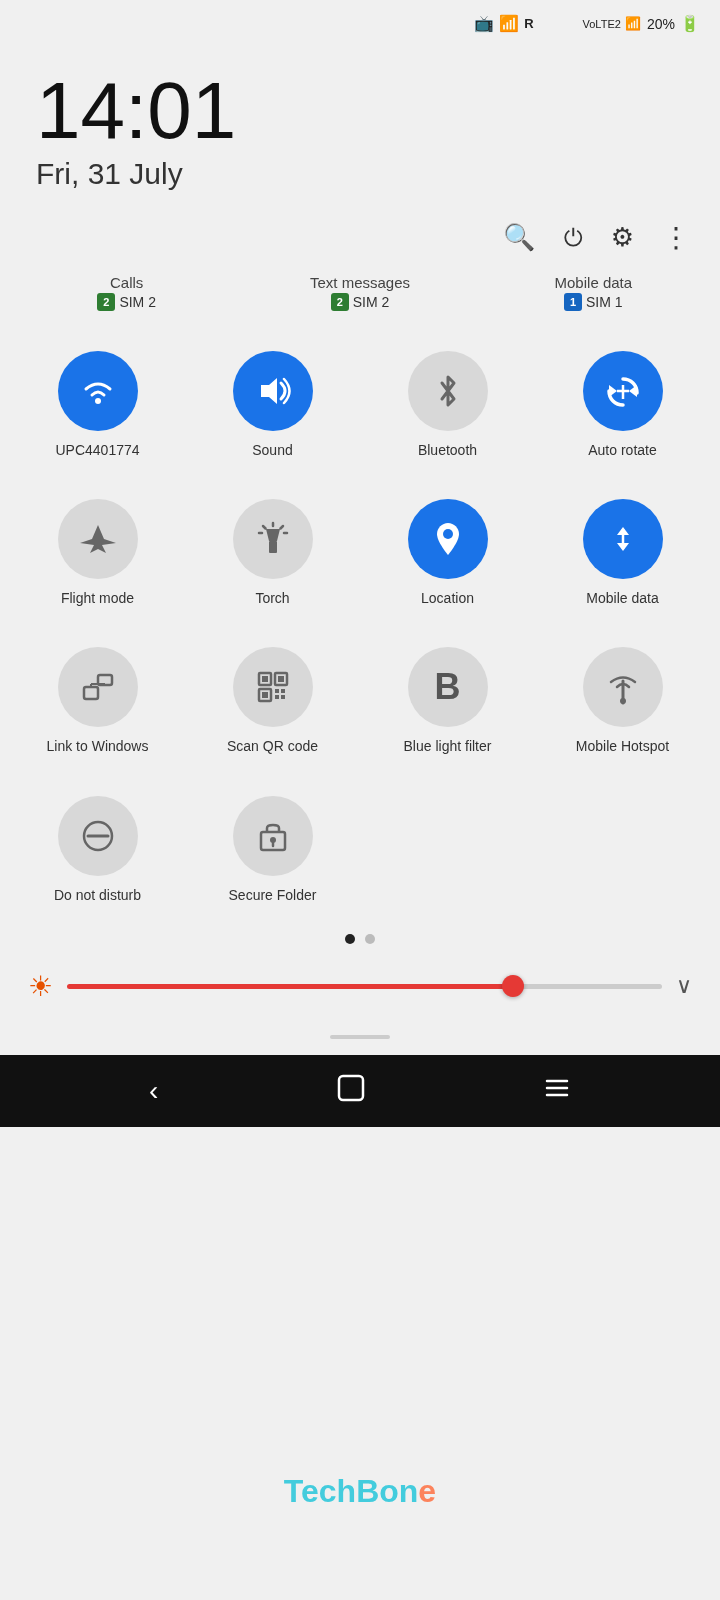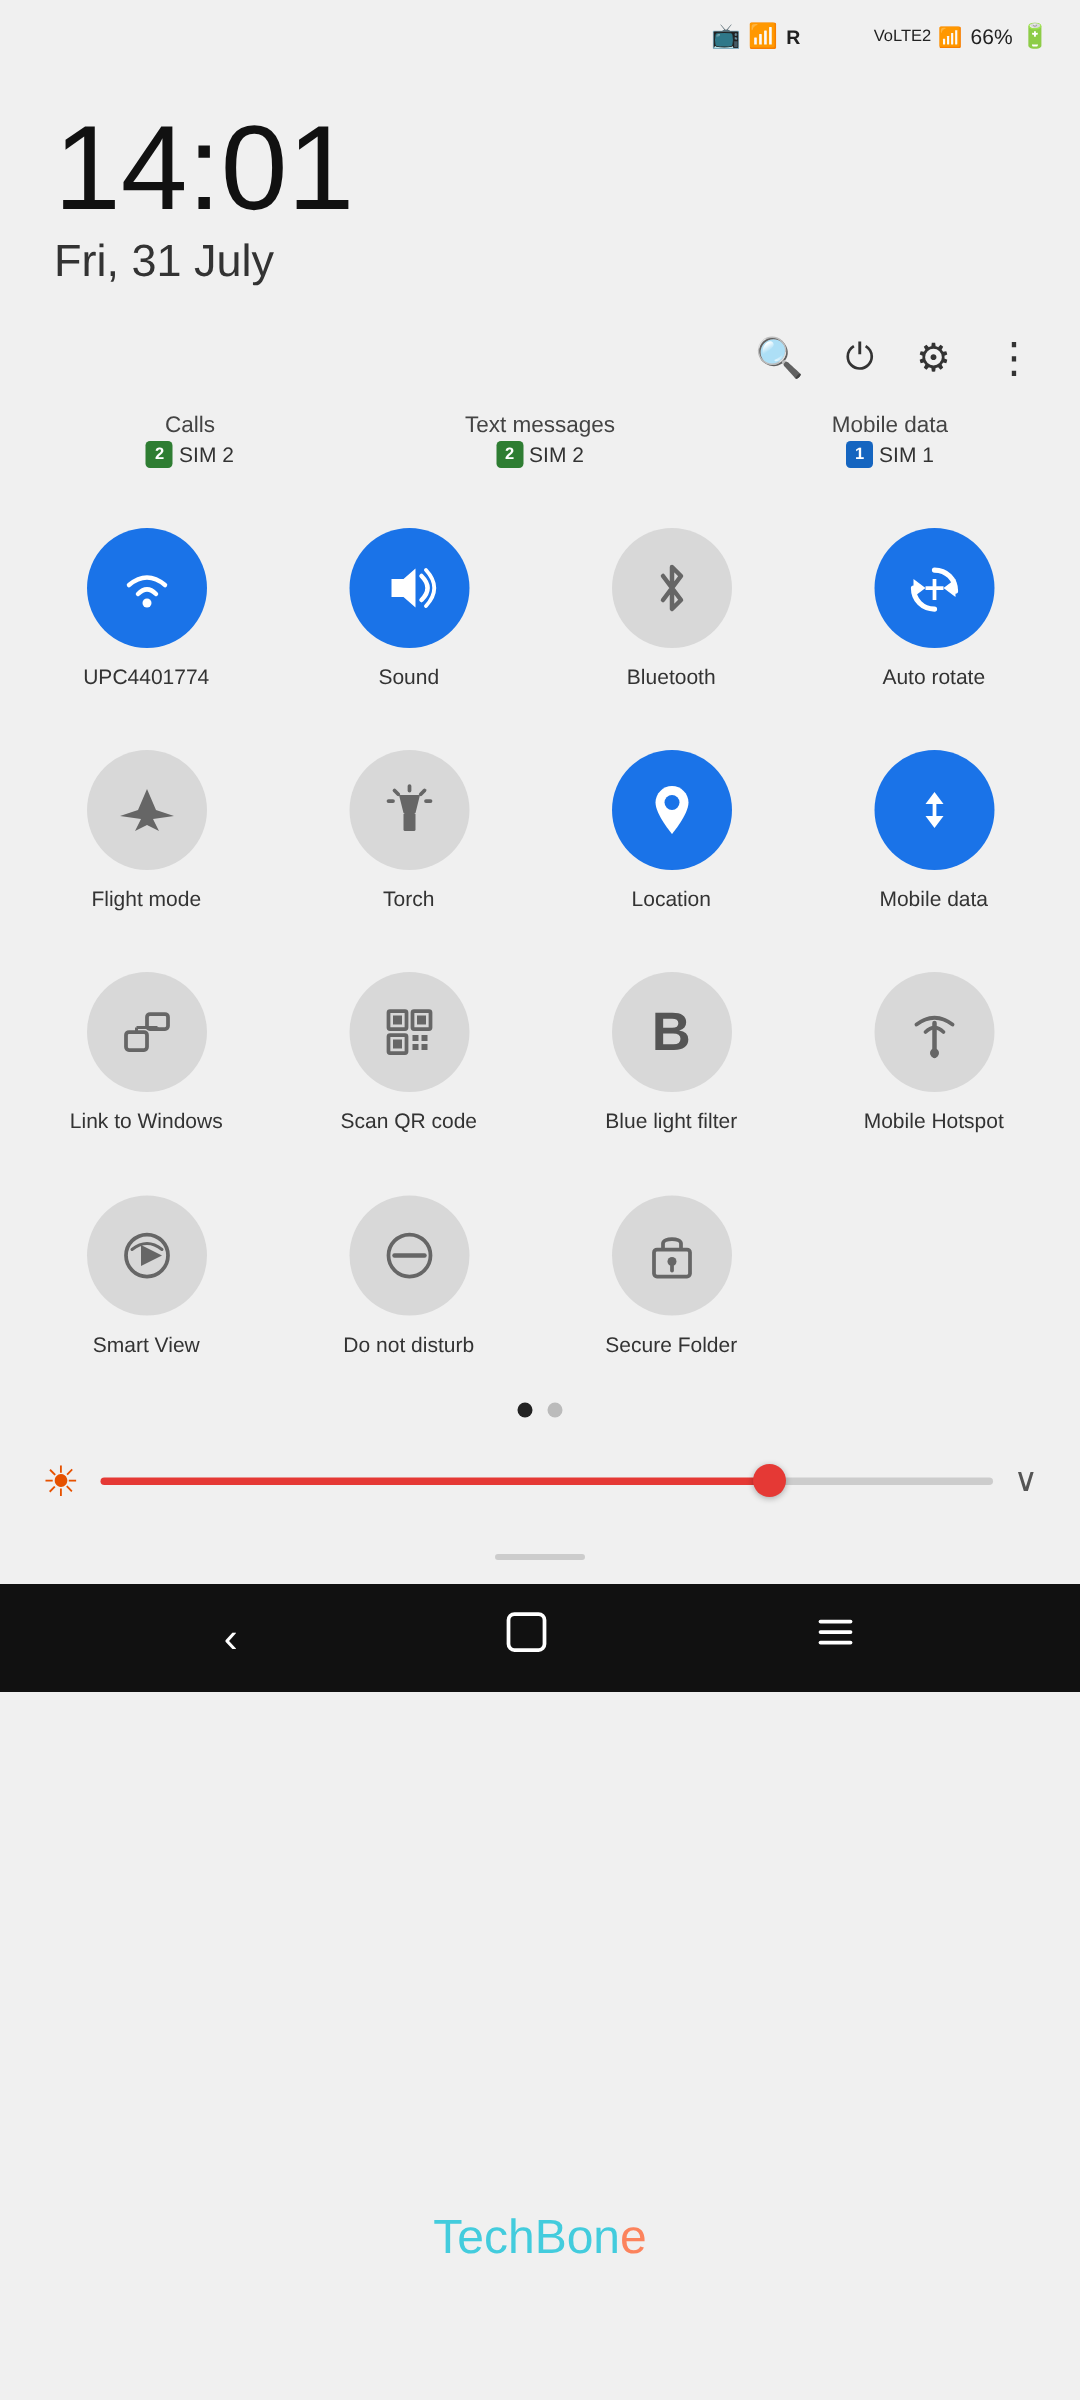--- a/index.html
+++ b/index.html
@@ -210,39 +210,39 @@
       font-size: 24px;
     }
 
     
     .watermark {
       position: absolute;
       bottom: 90px;
       left: 50%;
       transform: translateX(-50%);
       font-size: 32px;
-      font-weight: normal;
+      font-weight: bold;
       color: #26c6da;
       opacity: 0.85;
       white-space: nowrap;
       pointer-events: none;
     }
     .watermark span.orange { color: #ff7043; }
   </style>
 </head>
 <body>
 
 <div class="status-bar">
   <div class="status-icons">
     <span style="font-size:16px;">📺</span>
     <span style="font-size:16px;">📶</span>
     <span style="font-size:13px; font-weight:bold;">R</span>
     <span style="font-size:11px;margin-left:44px;">VoL<br style="display:none">TE2</span>
     <span style="font-size:13px;">📶</span>
-    <span class="battery-text">66%</span>
+    <span class="battery-text">20%</span>
     <span style="font-size:16px;">🔋</span>
   </div>
 </div>
 
 <div class="clock-section">
   <div class="clock-time">14:01</div>
   <div class="clock-date">Fri, 31 July</div>
 </div>
 
 <div class="qs-toolbar">
@@ -410,30 +410,20 @@
       <svg width="40" height="40" viewBox="0 0 40 40" fill="none">
         <path d="M20 14 L20 36" stroke="#666" stroke-width="3" stroke-linecap="round"></path>
         <path d="M14 20 Q20 14 26 20" stroke="#666" stroke-width="2.5" fill="none" stroke-linecap="round"></path>
         <path d="M8 15 Q20 6 32 15" stroke="#666" stroke-width="2.5" fill="none" stroke-linecap="round"></path>
         <circle cx="20" cy="34" r="3" fill="#666"></circle>
       </svg>
     </div>
     <div class="tile-label">Mobile Hotspot</div>
   </div>
 
-  <div class="tile">
-    <div class="tile-circle inactive">
-      <svg width="40" height="40" viewBox="0 0 40 40" fill="none">
-        <circle cx="20" cy="20" r="14" stroke="#666" stroke-width="2.5" fill="none"></circle>
-        <polygon points="16,13 16,27 30,20" fill="#666"></polygon>
-        <path d="M10 16 Q20 8 30 16" stroke="#666" stroke-width="2" fill="none" stroke-linecap="round"></path>
-      </svg>
-    </div>
-    <div class="tile-label">Smart View</div>
-  </div>
 
   <div class="tile">
     <div class="tile-circle inactive">
       <svg width="40" height="40" viewBox="0 0 40 40" fill="none">
         <circle cx="20" cy="20" r="14" stroke="#666" stroke-width="2.5" fill="none"></circle>
         <line x1="10" y1="20" x2="30" y2="20" stroke="#666" stroke-width="3" stroke-linecap="round"></line>
       </svg>
     </div>
     <div class="tile-label">Do not disturb</div>
   </div>

